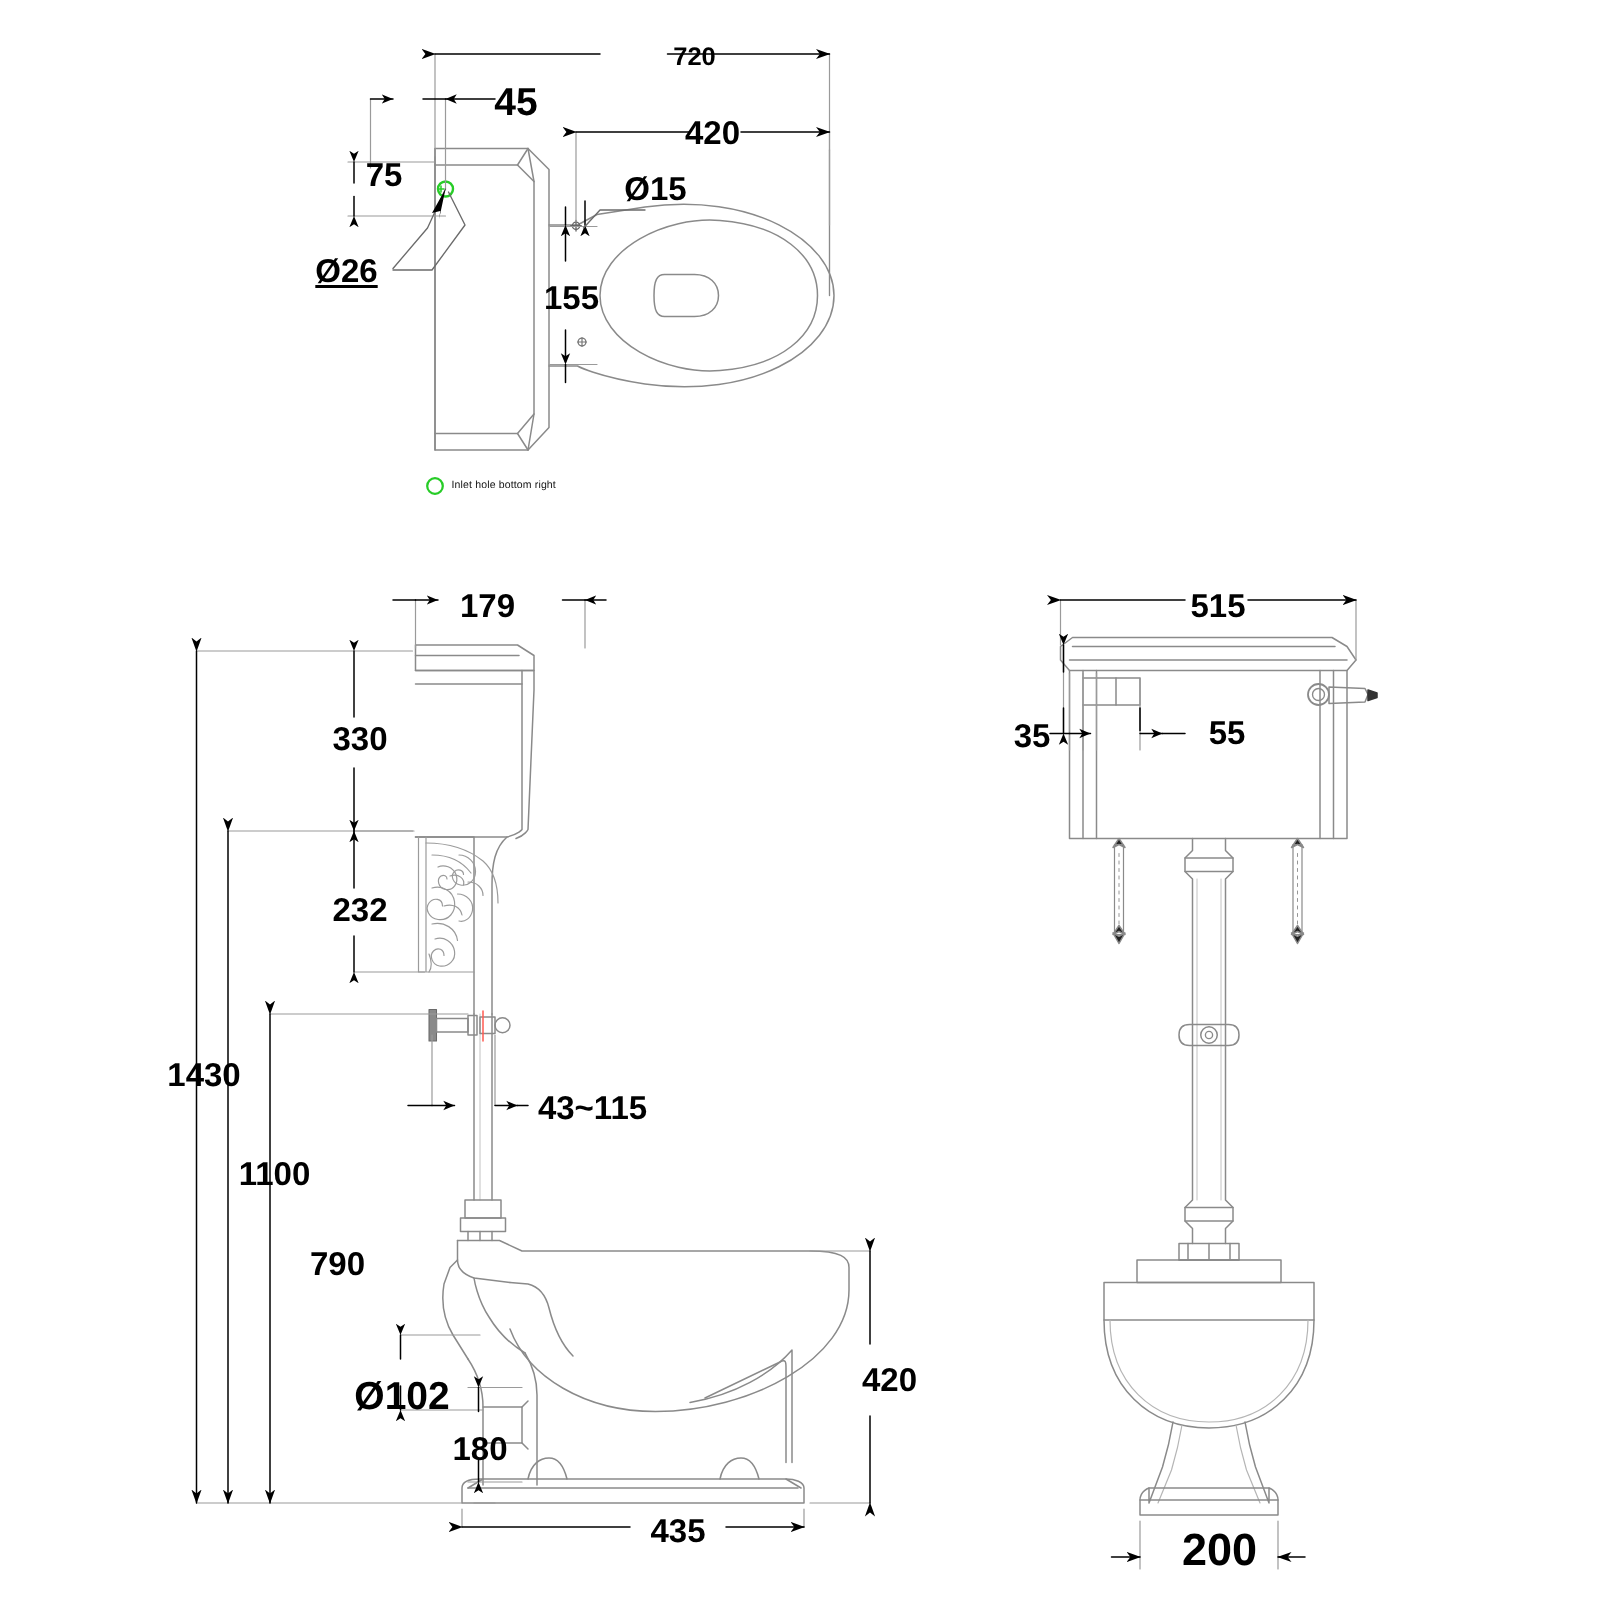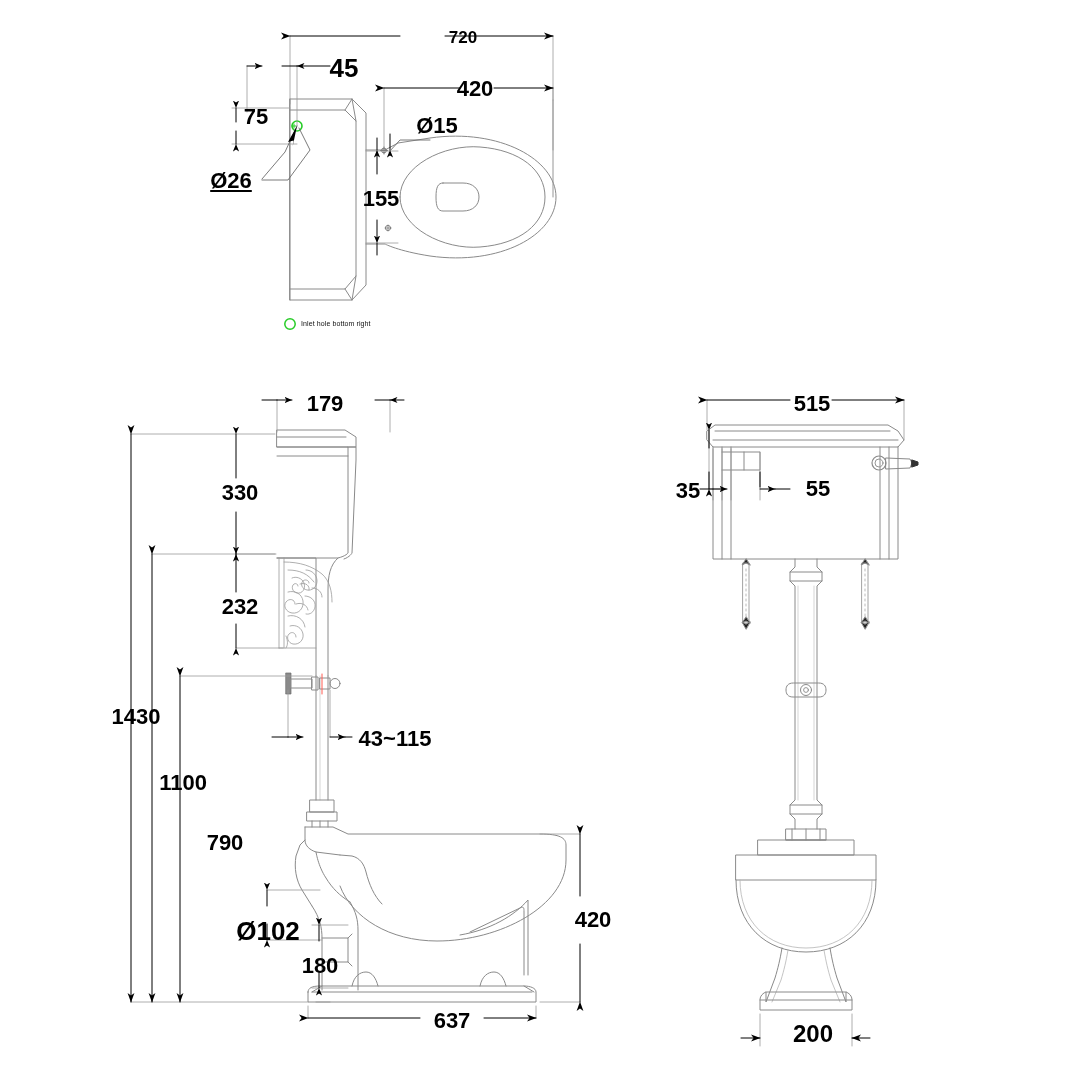--- a/index.html
+++ b/index.html
@@ -320,19 +320,19 @@
     <div class="dimtxt" style="font-size: 22px; left: 325px; top: 404px; transform: translate(-50%, -50%);">179</div>
     <div class="dimtxt" style="font-size: 22px; left: 240px; top: 493px; transform: translate(-50%, -50%);">330</div>
     <div class="dimtxt" style="font-size: 22px; left: 240px; top: 607px; transform: translate(-50%, -50%);">232</div>
     <div class="dimtxt" style="font-size: 22px; left: 136px; top: 717px; transform: translate(-50%, -50%);">1430</div>
     <div class="dimtxt" style="font-size: 22px; left: 395px; top: 739px; transform: translate(-50%, -50%);">43~115</div>
     <div class="dimtxt" style="font-size: 22px; left: 183px; top: 783px; transform: translate(-50%, -50%);">1100</div>
     <div class="dimtxt" style="font-size: 22px; left: 225px; top: 843px; transform: translate(-50%, -50%);">790</div>
     <div class="dimtxt" style="font-size: 26px; left: 268px; top: 931px; transform: translate(-50%, -50%);">Ø102</div>
     <div class="dimtxt" style="font-size: 22px; left: 593px; top: 920px; transform: translate(-50%, -50%);">420</div>
     <div class="dimtxt" style="font-size: 22px; left: 320px; top: 966px; transform: translate(-50%, -50%);">180</div>
-    <div class="dimtxt" style="font-size: 22px; left: 452px; top: 1021px; transform: translate(-50%, -50%);">637</div>
+    <div class="dimtxt" style="font-size: 22px; left: 452px; top: 1021px; transform: translate(-50%, -50%);">435</div>
     <div class="dimtxt" style="font-size: 22px; left: 812px; top: 404px; transform: translate(-50%, -50%);">515</div>
     <div class="dimtxt" style="font-size: 22px; left: 688px; top: 491px; transform: translate(-50%, -50%);">35</div>
     <div class="dimtxt" style="font-size: 22px; left: 818px; top: 489px; transform: translate(-50%, -50%);">55</div>
-    <div class="dimtxt" style="font-size: 24px; left: 813px; top: 1034px; transform: translate(-50%, -50%);">200</div>
+    <div class="dimtxt" style="font-size: 30px; left: 813px; top: 1034px; transform: translate(-50%, -50%);">200</div>
     <div class="note" style="left: 301px; top: 320px;">Inlet hole bottom right</div>
   </div>
 
 </body></html>

